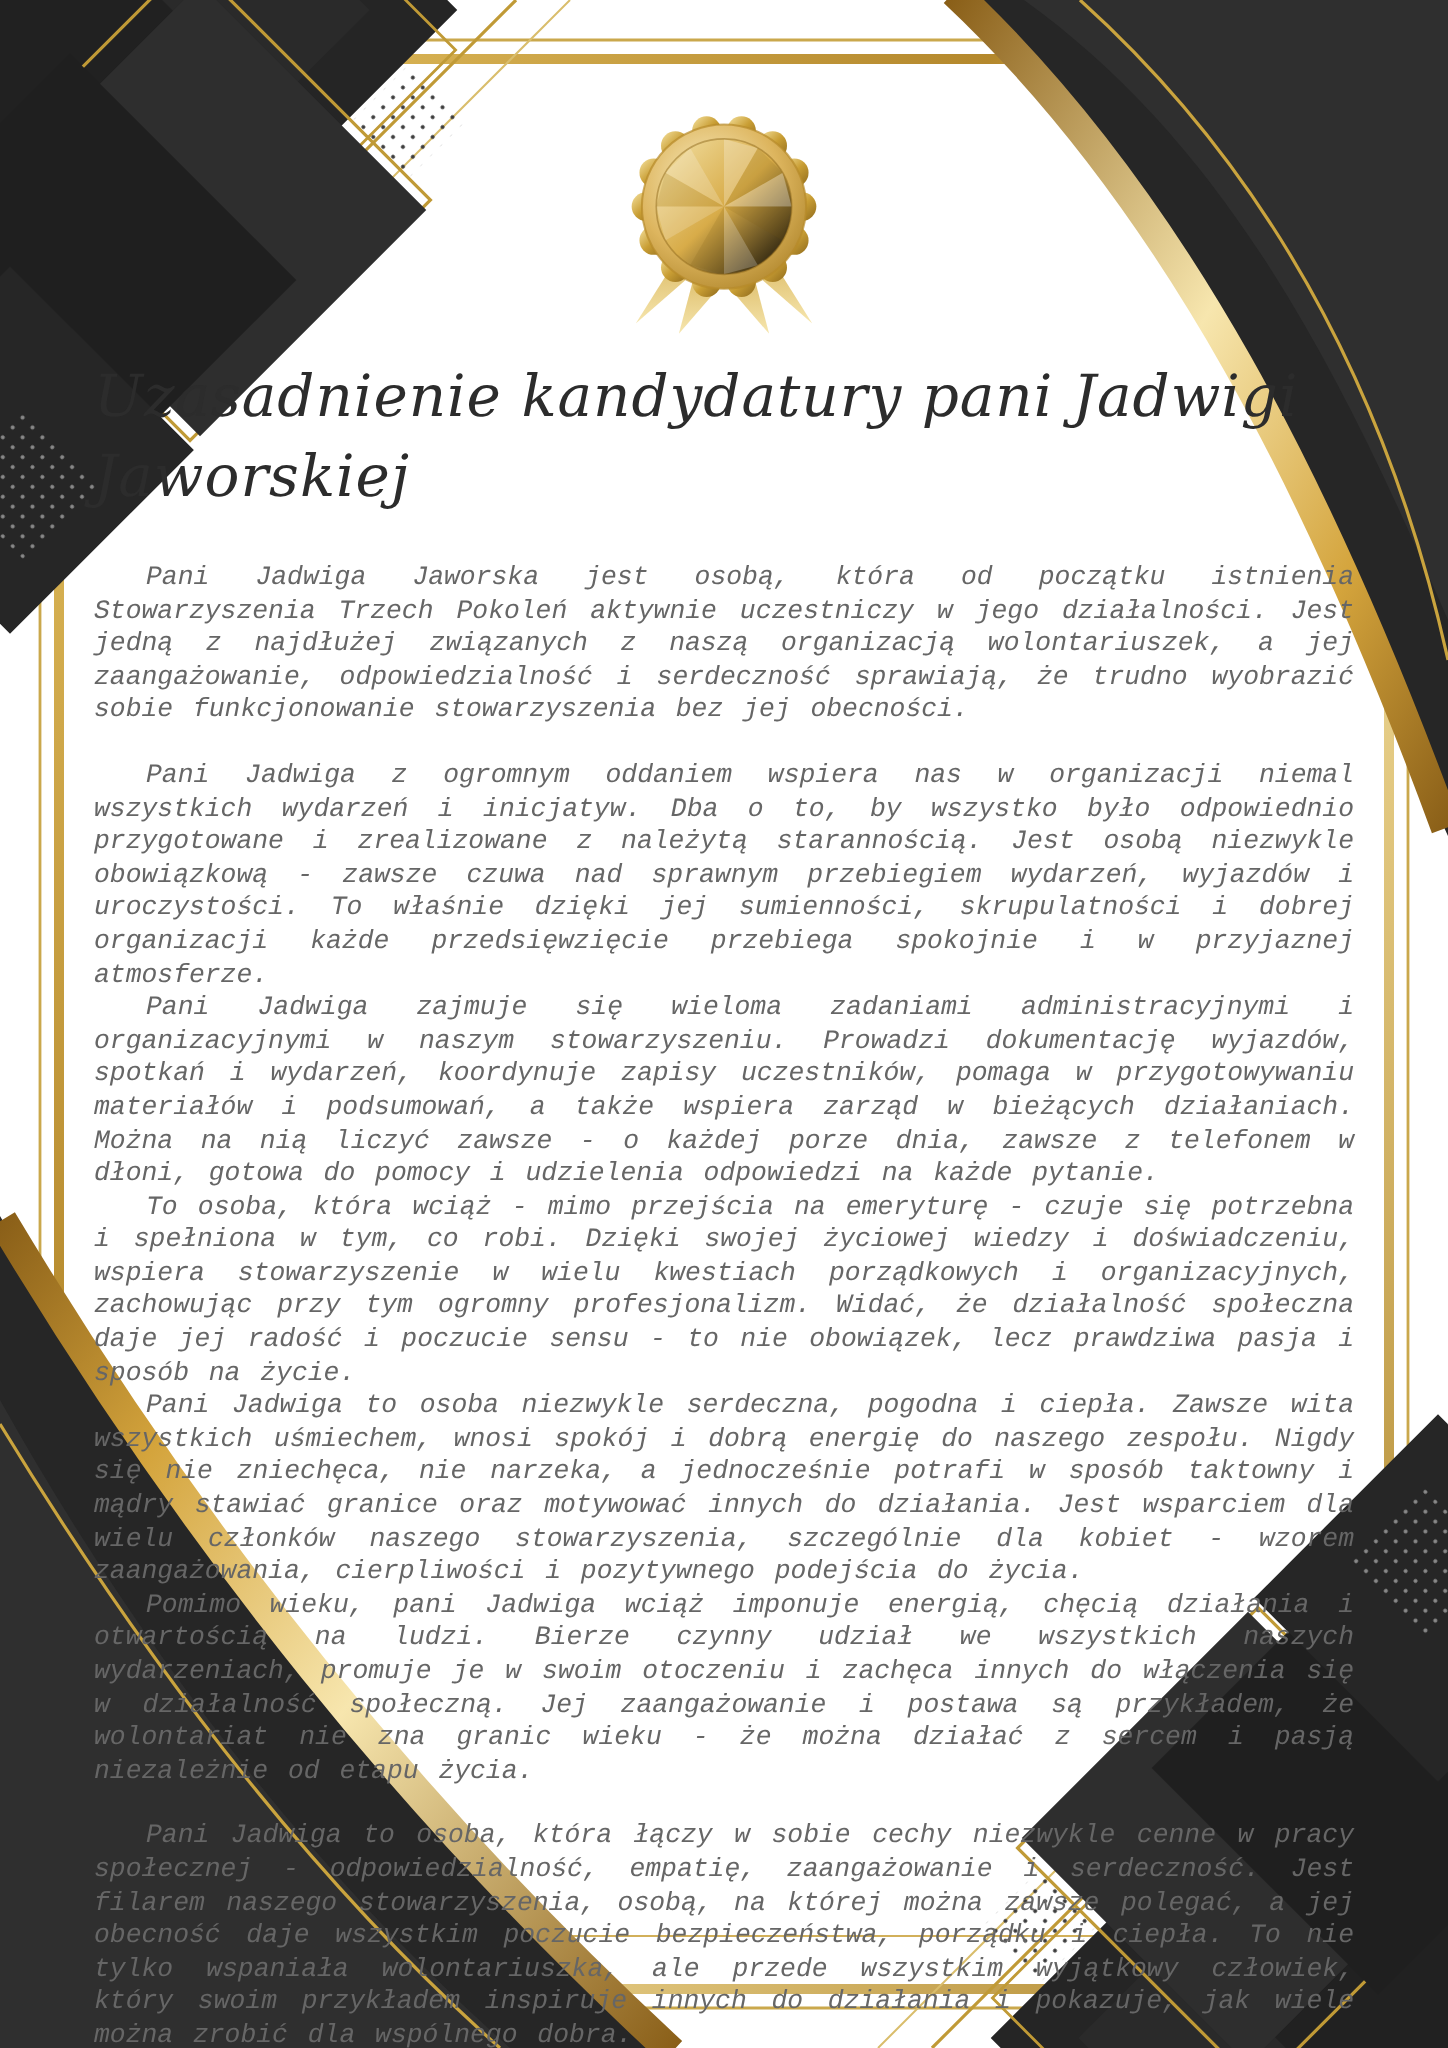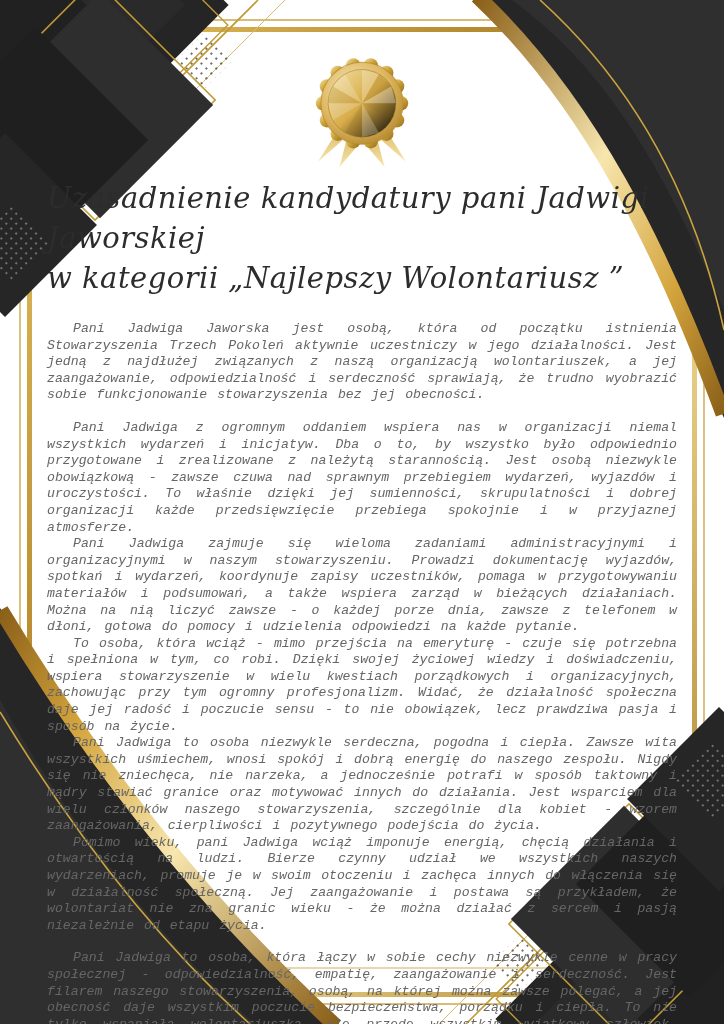--- a/index.html
+++ b/index.html
@@ -147,21 +147,20 @@
       <path d="M55,50 L38.5,78.6 L55,83 Z" fill="#7a5c14" opacity="0.16"></path>
       <path d="M55,50 L55,83 L71.5,78.6 Z" fill="#ffffff" opacity="0.22"></path>
       <path d="M55,50 L83.6,66.5 L88,50 Z" fill="#7a5c14" opacity="0.12"></path>
     </g>
     <circle cx="55" cy="50" r="33" fill="none" stroke="#8f6a1c" stroke-width="0.8" opacity="0.5"></circle>
   </svg>
 
   <div class="content">
     <h1 class="title">
       <span>Uzasadnienie kandydatury pani Jadwigi Jaworskiej</span><br>
-      <span>w kategorii „Najlepszy Wolontariusz ”</span>
     </h1>
 
     <div class="body-text">
       <p>Pani Jadwiga Jaworska jest osobą, która od początku istnienia Stowarzyszenia Trzech Pokoleń aktywnie uczestniczy w jego działalności. Jest jedną z najdłużej związanych z naszą organizacją wolontariuszek, a jej zaangażowanie, odpowiedzialność i serdeczność sprawiają, że trudno wyobrazić sobie funkcjonowanie stowarzyszenia bez jej obecności.</p>
       <div class="para-gap"></div>
       <p>Pani Jadwiga z ogromnym oddaniem wspiera nas w organizacji niemal wszystkich wydarzeń i inicjatyw. Dba o to, by wszystko było odpowiednio przygotowane i zrealizowane z należytą starannością. Jest osobą niezwykle obowiązkową - zawsze czuwa nad sprawnym przebiegiem wydarzeń, wyjazdów i uroczystości. To właśnie dzięki jej sumienności, skrupulatności i dobrej organizacji każde przedsięwzięcie przebiega spokojnie i w przyjaznej atmosferze.</p>
       <p>Pani Jadwiga zajmuje się wieloma zadaniami administracyjnymi i organizacyjnymi w naszym stowarzyszeniu. Prowadzi dokumentację wyjazdów, spotkań i wydarzeń, koordynuje zapisy uczestników, pomaga w przygotowywaniu materiałów i podsumowań, a także wspiera zarząd w bieżących działaniach. Można na nią liczyć zawsze - o każdej porze dnia, zawsze z telefonem w dłoni, gotowa do pomocy i udzielenia odpowiedzi na każde pytanie.</p>
       <p>To osoba, która wciąż - mimo przejścia na emeryturę - czuje się potrzebna i spełniona w tym, co robi. Dzięki swojej życiowej wiedzy i doświadczeniu, wspiera stowarzyszenie w wielu kwestiach porządkowych i organizacyjnych, zachowując przy tym ogromny profesjonalizm. Widać, że działalność społeczna daje jej radość i poczucie sensu - to nie obowiązek, lecz prawdziwa pasja i sposób na życie.</p>
       <p>Pani Jadwiga to osoba niezwykle serdeczna, pogodna i ciepła. Zawsze wita wszystkich uśmiechem, wnosi spokój i dobrą energię do naszego zespołu. Nigdy się nie zniechęca, nie narzeka, a jednocześnie potrafi w sposób taktowny i mądry stawiać granice oraz motywować innych do działania. Jest wsparciem dla wielu członków naszego stowarzyszenia, szczególnie dla kobiet - wzorem zaangażowania, cierpliwości i pozytywnego podejścia do życia.</p>
       <p>Pomimo wieku, pani Jadwiga wciąż imponuje energią, chęcią działania i otwartością na ludzi. Bierze czynny udział we wszystkich naszych wydarzeniach, promuje je w swoim otoczeniu i zachęca innych do włączenia się w działalność społeczną. Jej zaangażowanie i postawa są przykładem, że wolontariat nie zna granic wieku - że można działać z sercem i pasją niezależnie od etapu życia.</p>

